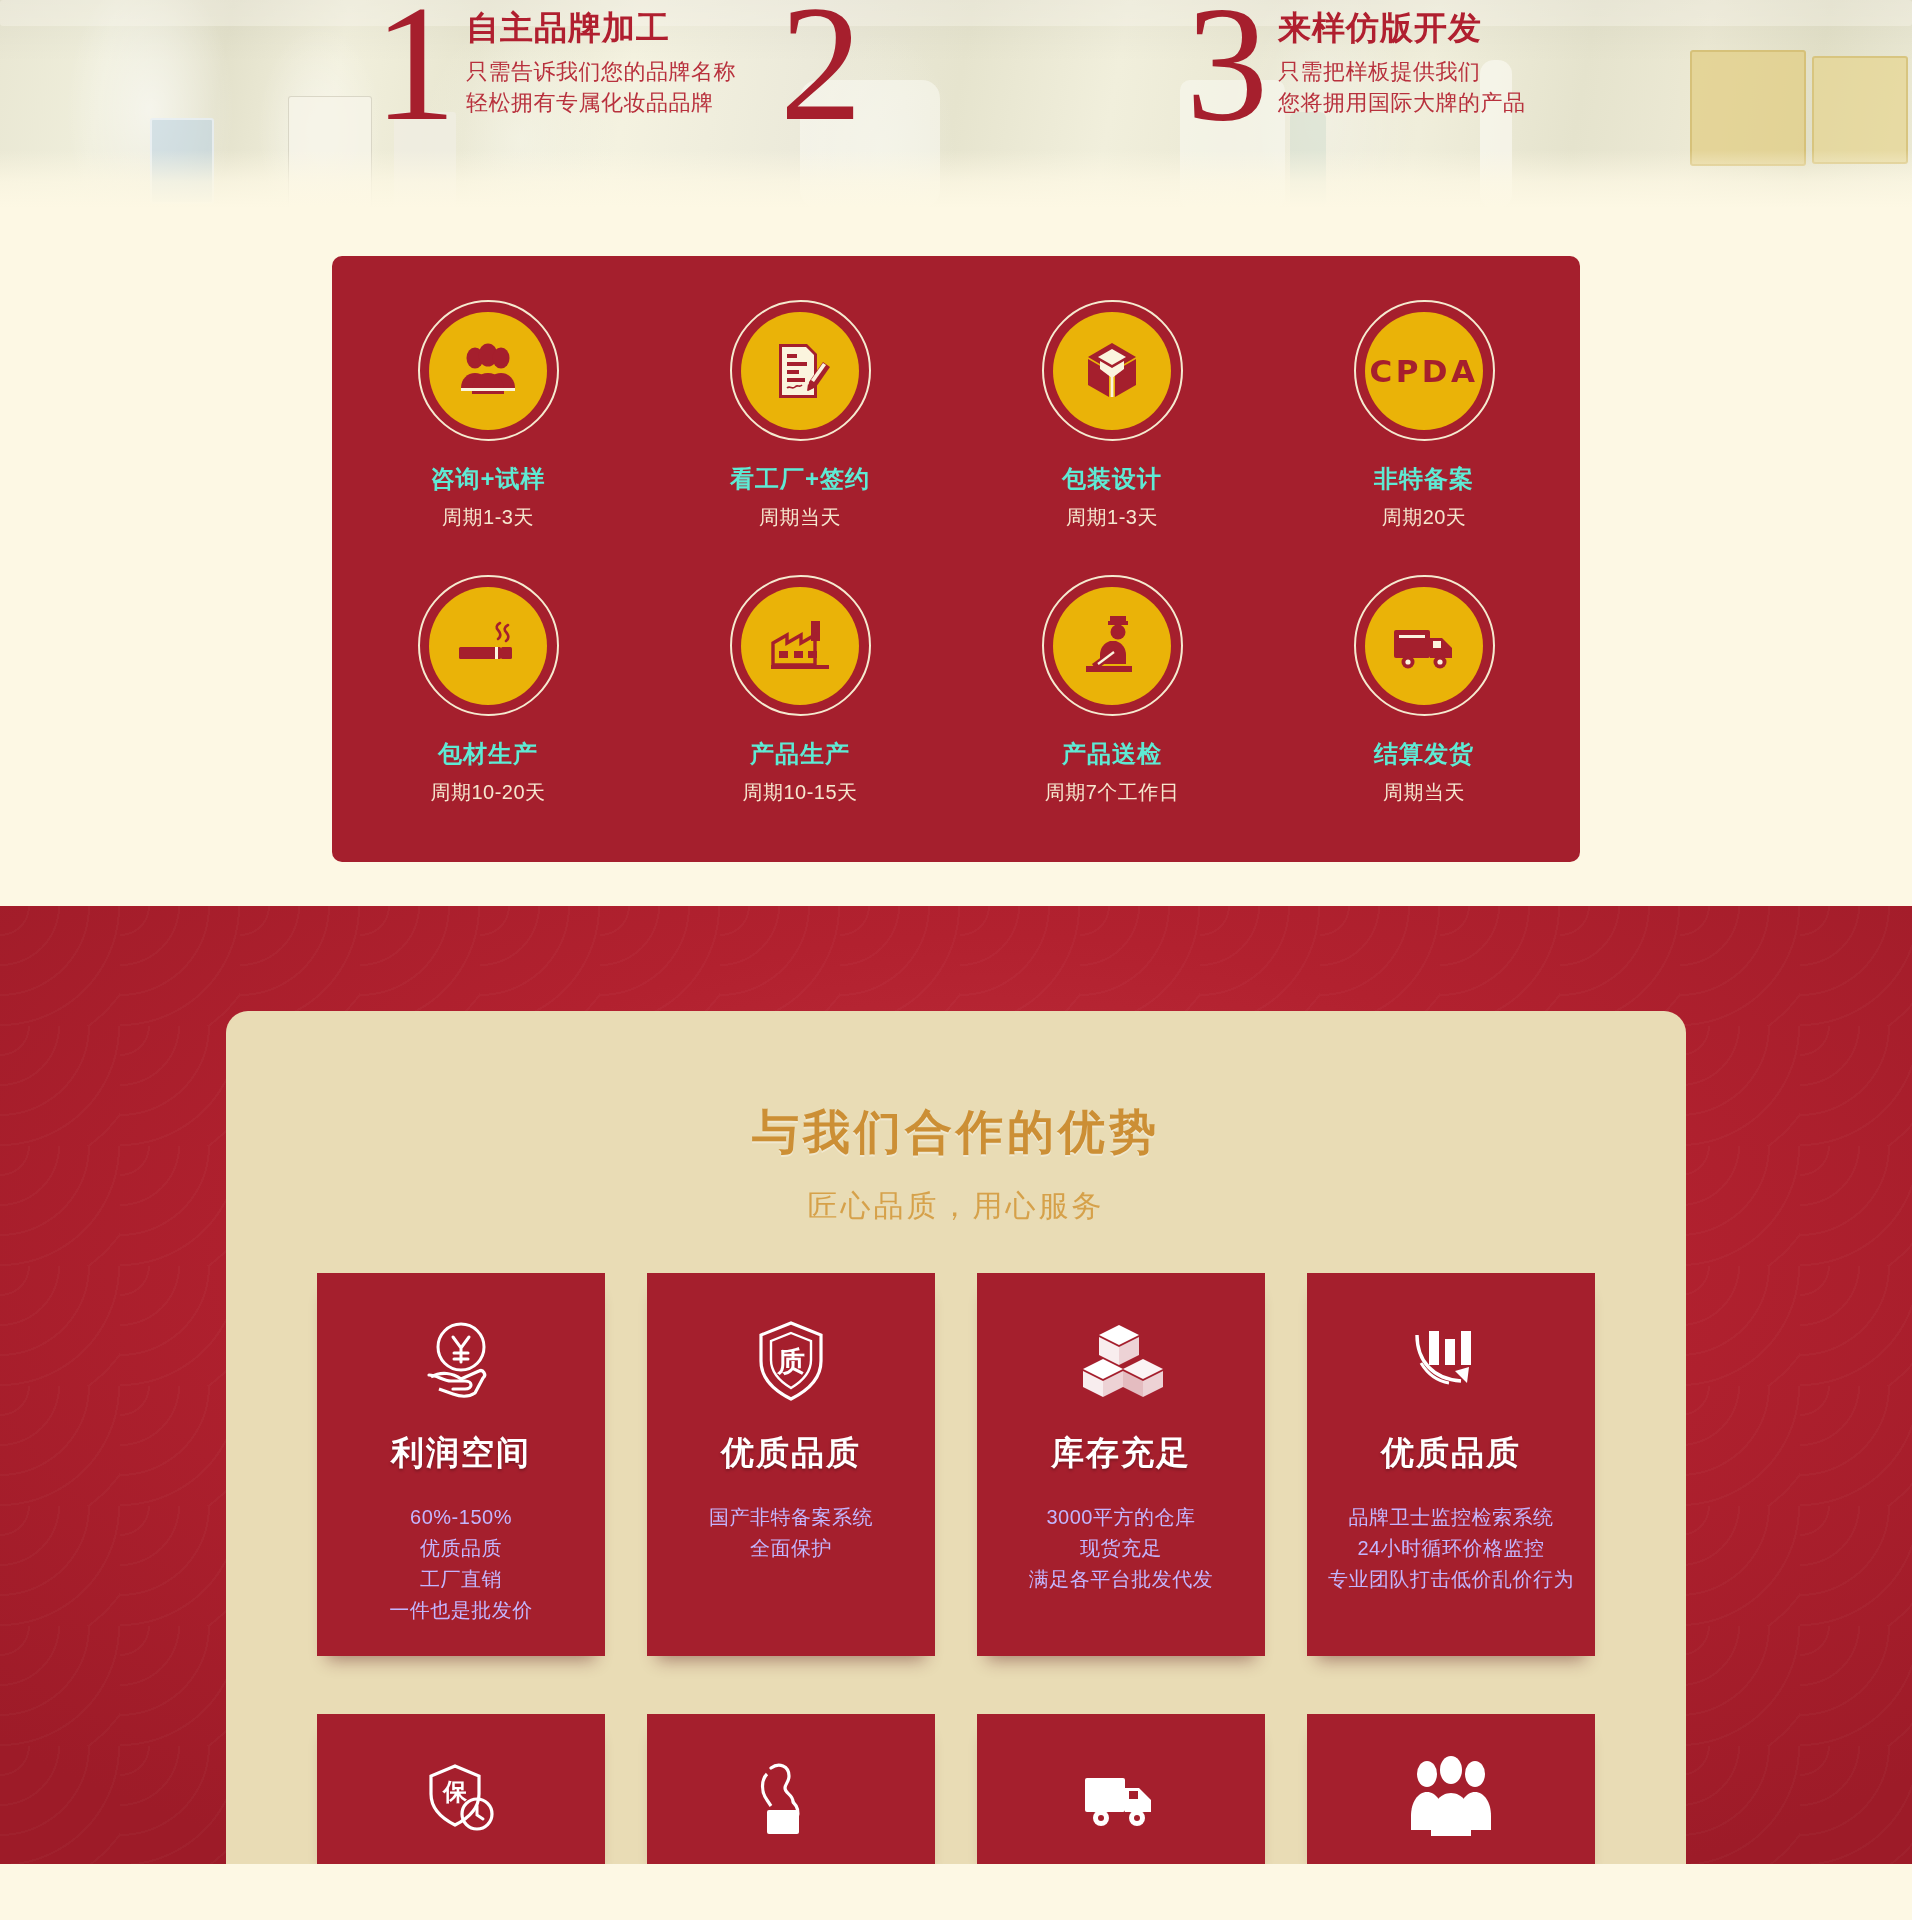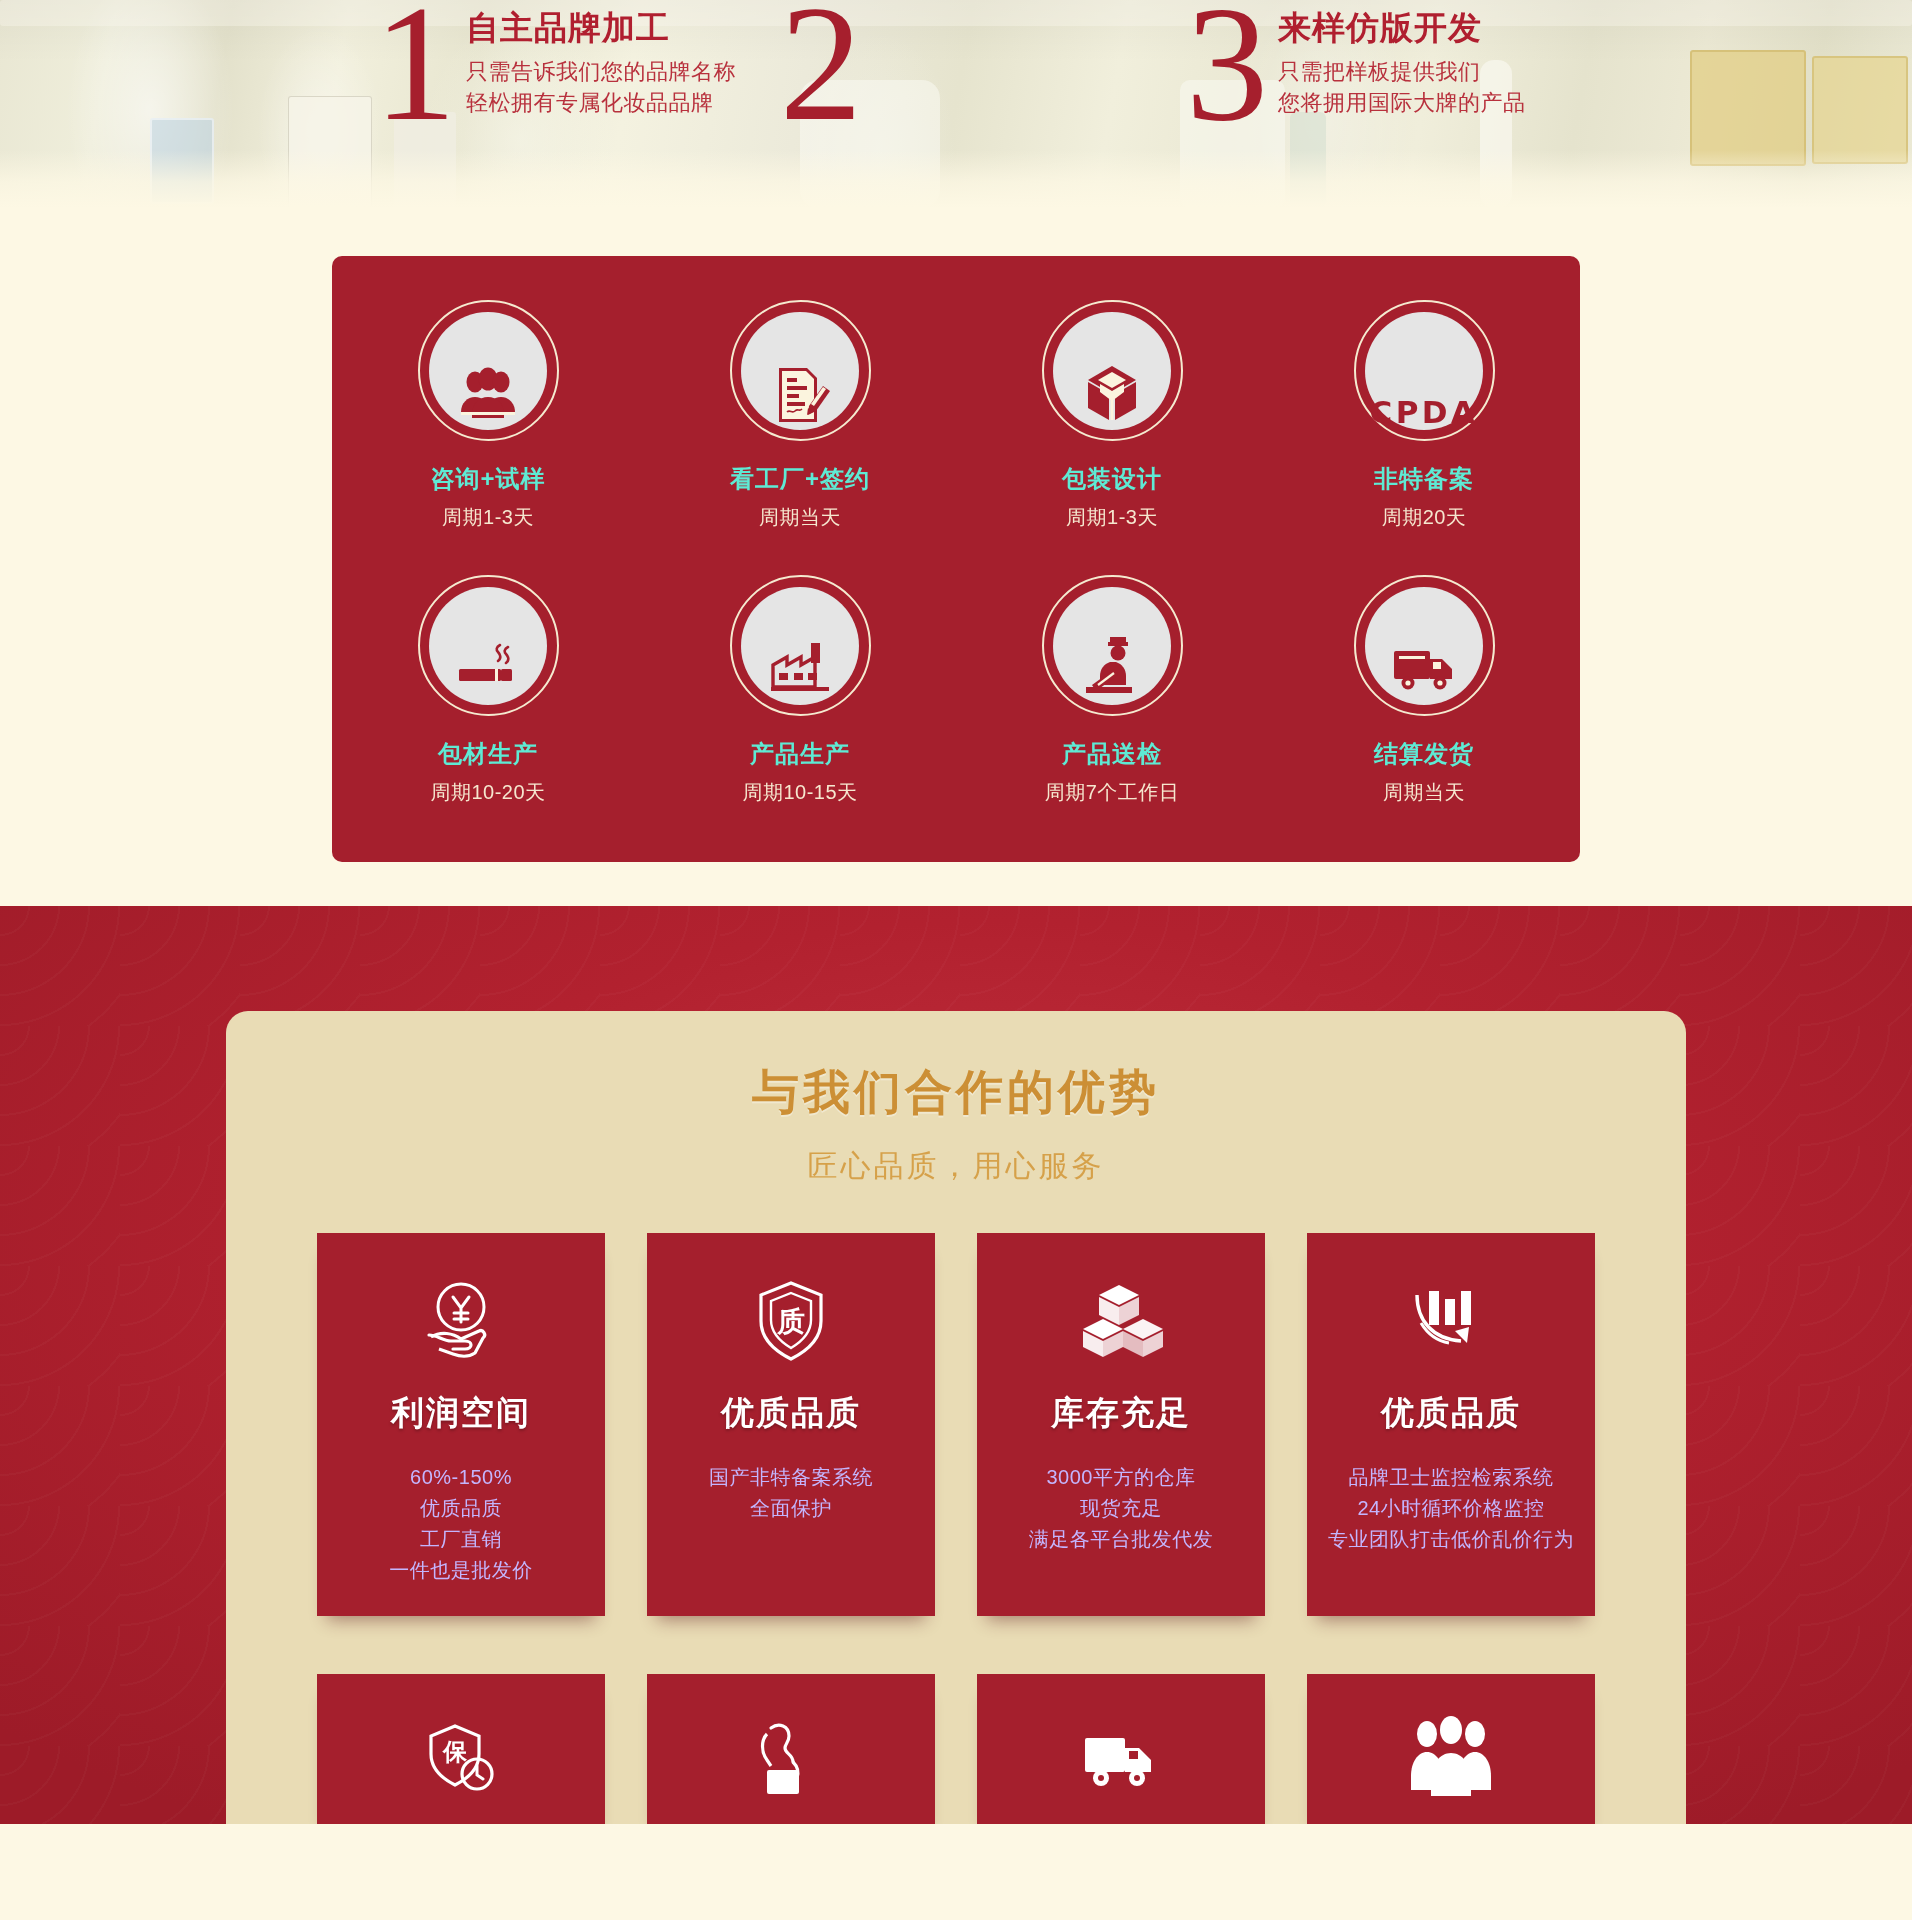--- a/index.html
+++ b/index.html
@@ -92,22 +92,22 @@
   .proc-row + .proc-row{ margin-top:44px; }
   .proc-cell{ flex:1; display:flex; flex-direction:column; align-items:center; }
   .proc-ring{
     width:141px; height:141px; border-radius:50%;
     border:2px solid #f5ead0;
     display:flex; align-items:center; justify-content:center;
     position:relative;
   }
   .proc-disc{
     width:118px; height:118px; border-radius:50%;
-    background:#e5e5e5;
-    display:flex; align-items:flex-end; justify-content:center;
+    background:#eab308;
+    display:flex; align-items:center; justify-content:center;
   }
   .proc-disc svg{ display:block; }
   .proc-name{
     margin-top:22px;
     font-size:24px; font-weight:700; color:#5eead4; letter-spacing:1px;
   }
   .proc-sub{
     margin-top:9px;
     font-size:20px; color:#f6e7cf; letter-spacing:.5px;
   }
@@ -131,21 +131,21 @@
       repeating-radial-gradient(circle at 0 0, transparent 0 28px, rgba(255,255,255,.035) 28px 30px);
     background-size:120px 120px;
     opacity:.7;
     pointer-events:none;
   }
   .adv-panel{
     position:relative; z-index:2;
     width:1460px; margin:0 auto;
     background:#e9dcb5;
     border-radius:22px 22px 0 0;
-    padding:50px 0 0;
+    padding:90px 0 0;
     min-height:700px;
   }
   .adv-title{
     text-align:center;
     font-size:47px; font-weight:700;
     color:#cc8f35;
     letter-spacing:4px;
     text-shadow:0 2px 0 rgba(255,255,255,.35);
   }
   .adv-sub{

